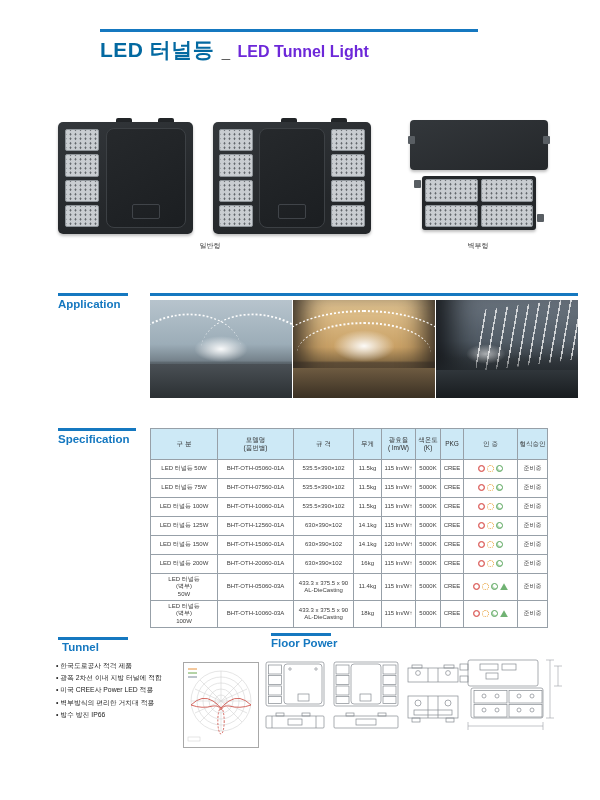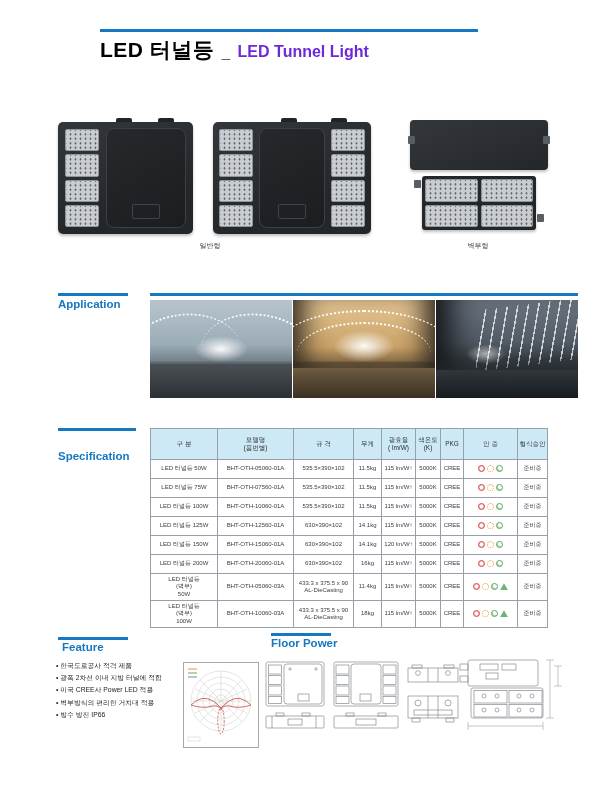--- a/index.html
+++ b/index.html
@@ -2,21 +2,21 @@
 <html><head>
 <meta charset="utf-8">
 <style>
   html,body{margin:0;padding:0;background:#e9e9e9;}
   .page{position:relative;width:600px;height:800px;background:#ffffff;margin:0 auto;
         font-family:"Liberation Sans","DejaVu Sans",sans-serif;overflow:hidden;}
 
   
   .title-rule{position:absolute;left:100px;top:29px;width:378px;height:3px;background:#1578c0;}
   .title{position:absolute;left:100px;top:36px;white-space:nowrap;}
-  .tko{font-size:21px;font-weight:bold;color:#000000;letter-spacing:.5px;}
+  .tko{font-size:21px;font-weight:bold;color:#0369a1;letter-spacing:.5px;}
   .tsep{font-size:15px;color:#555;margin:0 3px;}
   .ten{font-size:16px;color:#6d28d9;font-weight:600;}
 
   
   .sec-rule{position:absolute;height:2.5px;background:#1578c0;}
   .sec{position:absolute;color:#1578c0;font-weight:bold;font-size:11.5px;}
 
   
   .prod{position:absolute;}
   .pbody{position:absolute;inset:0;background:linear-gradient(160deg,#33373b,#24272a 70%);
@@ -170,21 +170,21 @@
     <div class="road"></div>
   </div>
   <div class="photo" id="photo3">
     <div class="streaks"></div>
     <div class="streak-fade"></div>
     <div class="glow" style="left:30px;top:44px;width:40px;height:20px;opacity:.6;"></div>
     <div class="road"></div>
   </div>
 
   <div class="sec-rule" style="left:58px;top:428px;width:78px;"></div>
-  <div class="sec" style="left:58px;top:450px;">Specification</div>
+  <div class="sec" style="left:58px;top:433px;">Specification</div>
 
   <table class="spec">
     <colgroup>
       <col style="width:67px">
         <col style="width:76px">
         <col style="width:60px">
         <col style="width:28px">
       <col style="width:34px">
         <col style="width:25px">
         <col style="width:23px">
@@ -299,21 +299,21 @@
           <td>115 lm/W↑</td>
           <td>5000K</td>
           <td>CREE</td>
           <td class="certs"><span class="cert red"></span><span class="cert yellow"></span><span class="cert green"></span><span class="cert triangle"></span></td>
           <td>준비중</td>
         </tr>
       </tbody>
   </table>
 
   <div class="sec-rule" style="left:58px;top:637px;width:70px;"></div>
-  <div class="sec" style="left:62px;top:641px;">Feature</div>
+  <div class="sec" style="left:62px;top:641px;">Tunnel</div>
   <ul id="feature-list">
       <li>한국도로공사 적격 제품</li>
       <li>광폭 2차선 이내 지방 터널에 적합</li>
       <li>미국 CREE사 Power LED 적용</li>
       <li>벽부방식의 편리한 거치대 적용</li>
       <li>방수 방진 IP66</li>
     </ul>
 
   <div class="polar-box">
     <svg width="74" height="84" viewBox="0 0 74 84">

